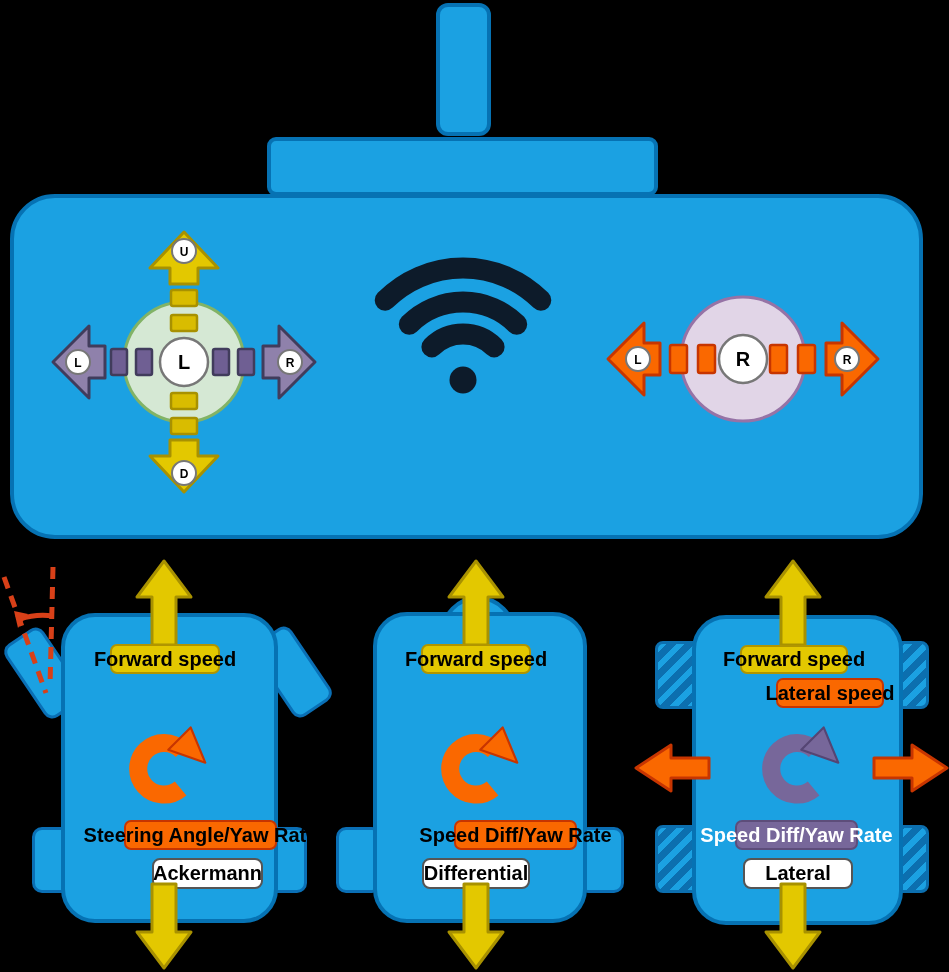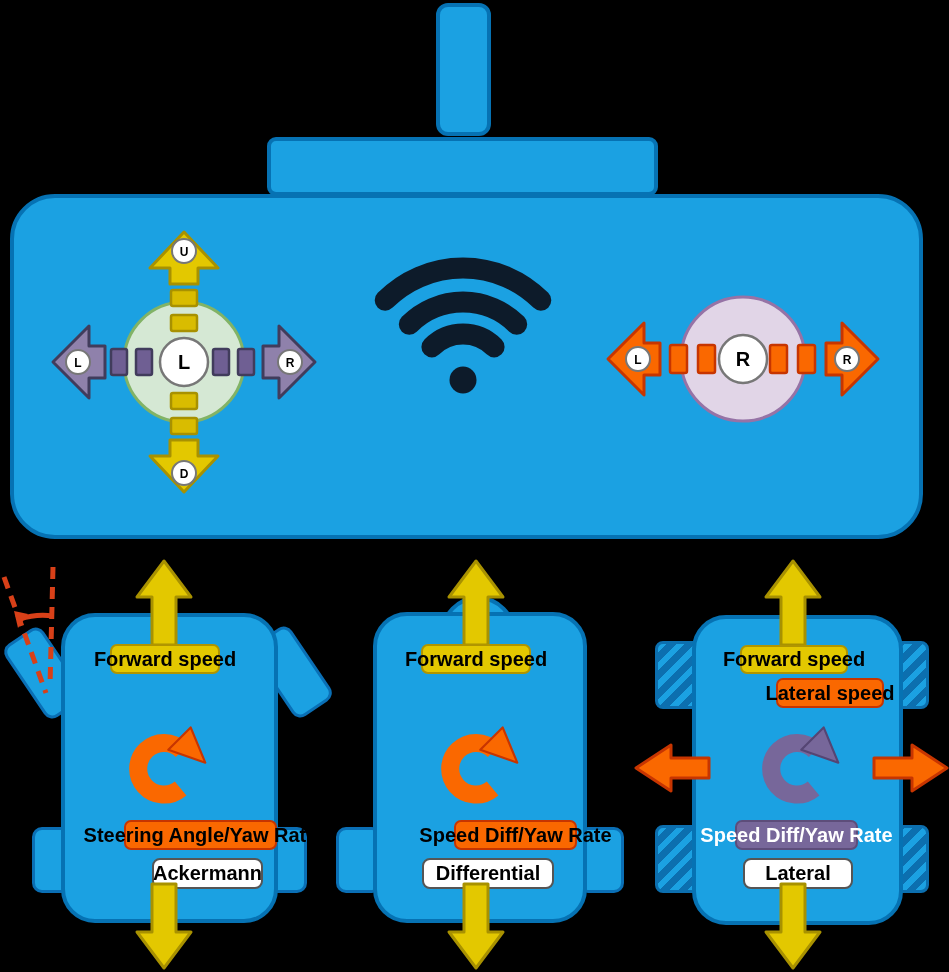--- a/index.html
+++ b/index.html
@@ -137,21 +137,21 @@
     <polygon points="30,3 57,39 42,39 42,87 18,87 18,39 3,39" fill="#E3C800" stroke="#A89100" stroke-width="3" stroke-linejoin="round"></polygon>
   </svg>
   <div class="lbl lbl-yellow" style="left:421px;top:644px;width:110px;height:30px;">Forward speed</div>
 
   <svg class="z3" style="left:433px;top:722px;" width="86" height="90" viewBox="0 0 100 100">
     <path d="M 71.2 30.8 A 30 30 0 1 0 69.3 75" fill="none" stroke="#FA6800" stroke-width="21"></path>
     <polygon points="81,4 55,30 98,45" fill="#FA6800" stroke="#C73500" stroke-width="2.5" stroke-linejoin="round"></polygon>
   </svg>
 
   <div class="lbl lbl-orange" style="left:418px;top:820px;width:123px;height:30px;">Speed Diff/Yaw Rate</div>
-  <div class="lbl lbl-white" style="left:422px;top:858px;width:132px;height:31px;">Differential</div>
+  <div class="lbl lbl-white" style="left:422px;top:858px;width:108px;height:31px;">Differential</div>
 
   <svg class="z3" style="left:446px;top:881px;" width="60" height="90" viewBox="0 0 60 90">
     <polygon points="30,87 3,51 18,51 18,3 42,3 42,51 57,51" fill="#E3C800" stroke="#A89100" stroke-width="3" stroke-linejoin="round"></polygon>
   </svg>
 
   <div class="wheel mec" style="left:655px;top:641px;"></div>
   <div class="wheel mec" style="left:883px;top:641px;"></div>
   <div class="wheel mec" style="left:655px;top:825px;"></div>
   <div class="wheel mec" style="left:883px;top:825px;"></div>
   <div class="blue body" style="left:692px;top:615px;width:211px;height:310px;"></div>

